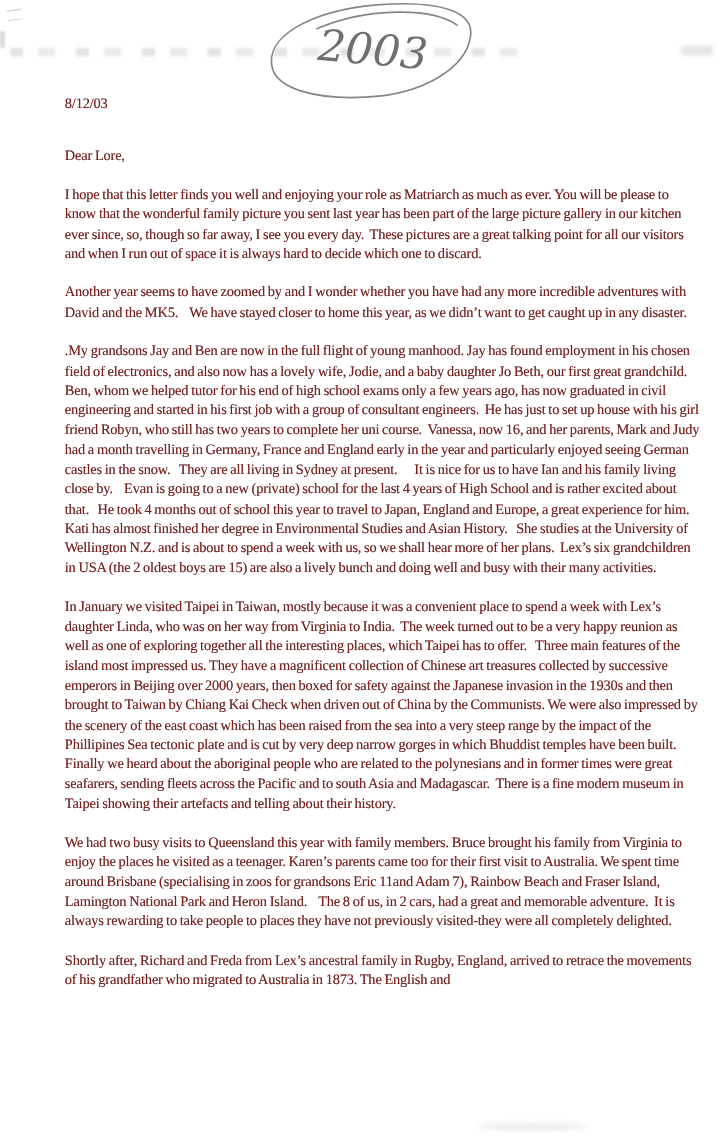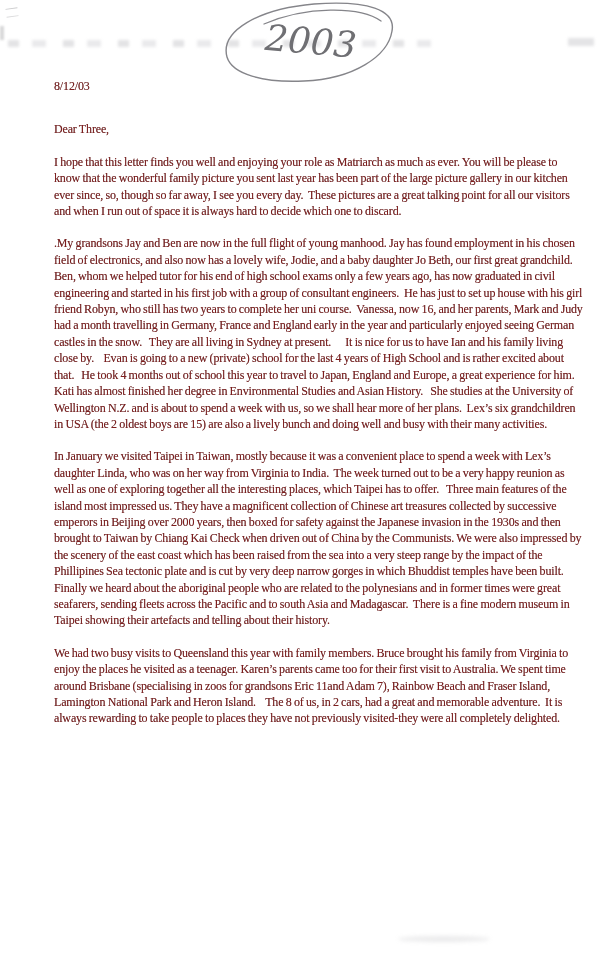--- a/index.html
+++ b/index.html
@@ -93,20 +93,22 @@
   <div class="year-annotation">
     <svg width="188" height="88" viewBox="0 0 188 88">
       <path d="M 9 57 C 2 31, 40 9, 96 4 C 150 0, 178 10, 174 31 C 170 56, 136 79, 86 81 C 45 83, 14 74, 9 57" fill="none" stroke="#85858a" stroke-width="1.4" stroke-linecap="round"></path>
       <path d="M 46 24 C 88 6, 142 6, 163 21" fill="none" stroke="#85858a" stroke-width="1.3" stroke-linecap="round"></path>
       <text class="hand-digits" x="47" y="54" transform="rotate(5 94 42)">2003</text>
     </svg>
   </div>
 
   <div class="content">
     <div class="date-line">8/12/03</div>
-    <div class="salutation">Dear Three,</div>
+    <div class="salutation">Dear Lore,</div>
     <p>I hope that this letter finds you well and enjoying your role as Matriarch as much as ever. You will be please to know that the wonderful family picture you sent last year has been part of the large picture gallery in our kitchen ever since, so, though so far away, I see you every day.  These pictures are a great talking point for all our visitors and when I run out of space it is always hard to decide which one to discard.</p>
+    <p>Another year seems to have zoomed by and I wonder whether you have had any more incredible adventures with David and the MK5.    We have stayed closer to home this year, as we didn’t want to get caught up in any disaster.</p>
     <p>.My grandsons Jay and Ben are now in the full flight of young manhood. Jay has found employment in his chosen field of electronics, and also now has a lovely wife, Jodie, and a baby daughter Jo Beth, our first great grandchild. Ben, whom we helped tutor for his end of high school exams only a few years ago, has now graduated in civil engineering and started in his first job with a group of consultant engineers.  He has just to set up house with his girl friend Robyn, who still has two years to complete her uni course.  Vanessa, now 16, and her parents, Mark and Judy had a month travelling in Germany, France and England early in the year and particularly enjoyed seeing German castles in the snow.   They are all living in Sydney at present.      It is nice for us to have Ian and his family living close by.    Evan is going to a new (private) school for the last 4 years of High School and is rather excited about that.   He took 4 months out of school this year to travel to Japan, England and Europe, a great experience for him.    Kati has almost finished her degree in Environmental Studies and Asian History.   She studies at the University of Wellington N.Z. and is about to spend a week with us, so we shall hear more of her plans.  Lex’s six grandchildren in USA (the 2 oldest boys are 15) are also a lively bunch and doing well and busy with their many activities.</p>
     <p>In January we visited Taipei in Taiwan, mostly because it was a convenient place to spend a week with Lex’s daughter Linda, who was on her way from Virginia to India.  The week turned out to be a very happy reunion as well as one of exploring together all the interesting places, which Taipei has to offer.   Three main features of the island most impressed us. They have a magnificent collection of Chinese art treasures collected by successive emperors in Beijing over 2000 years, then boxed for safety against the Japanese invasion in the 1930s and then brought to Taiwan by Chiang Kai Check when driven out of China by the Communists. We were also impressed by the scenery of the east coast which has been raised from the sea into a very steep range by the impact of the Phillipines Sea tectonic plate and is cut by very deep narrow gorges in which Bhuddist temples have been built.  Finally we heard about the aboriginal people who are related to the polynesians and in former times were great seafarers, sending fleets across the Pacific and to south Asia and Madagascar.  There is a fine modern museum in Taipei showing their artefacts and telling about their history.</p>
     <p>We had two busy visits to Queensland this year with family members. Bruce brought his family from Virginia to enjoy the places he visited as a teenager. Karen’s parents came too for their first visit to Australia. We spent time around Brisbane (specialising in zoos for grandsons Eric 11and Adam 7), Rainbow Beach and Fraser Island, Lamington National Park and Heron Island.    The 8 of us, in 2 cars, had a great and memorable adventure.  It is always rewarding to take people to places they have not previously visited-they were all completely delighted.</p>
+    <p>Shortly after, Richard and Freda from Lex’s ancestral family in Rugby, England, arrived to retrace the movements of his grandfather who migrated to Australia in 1873. The English and</p>
   </div>
 
 </div>
 
 </body></html>

